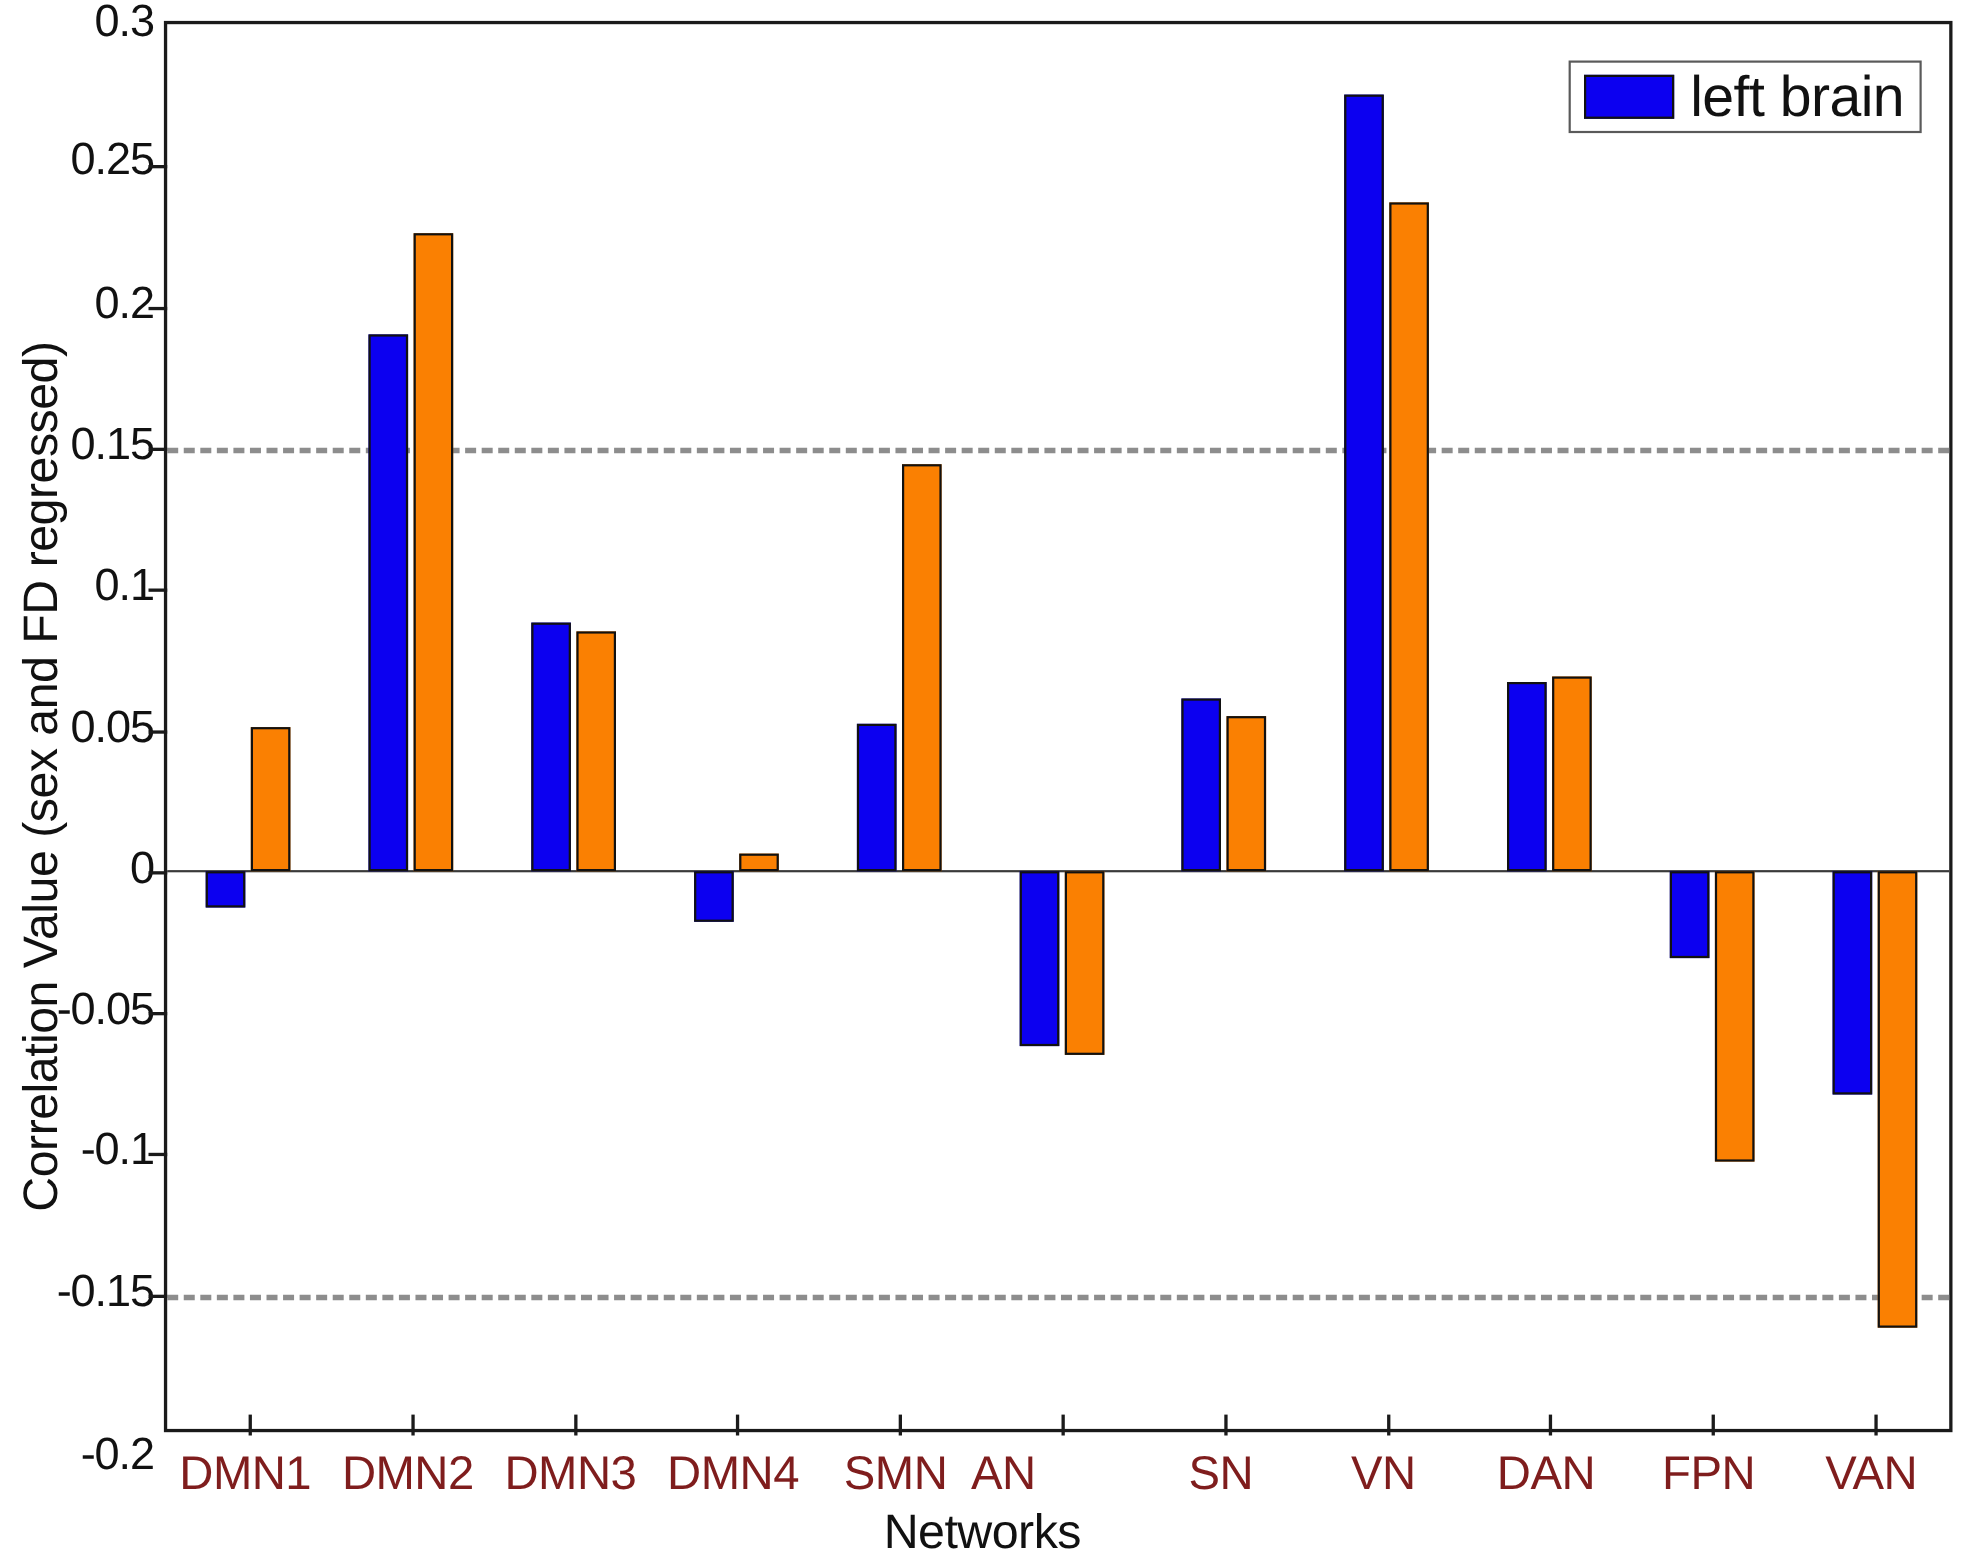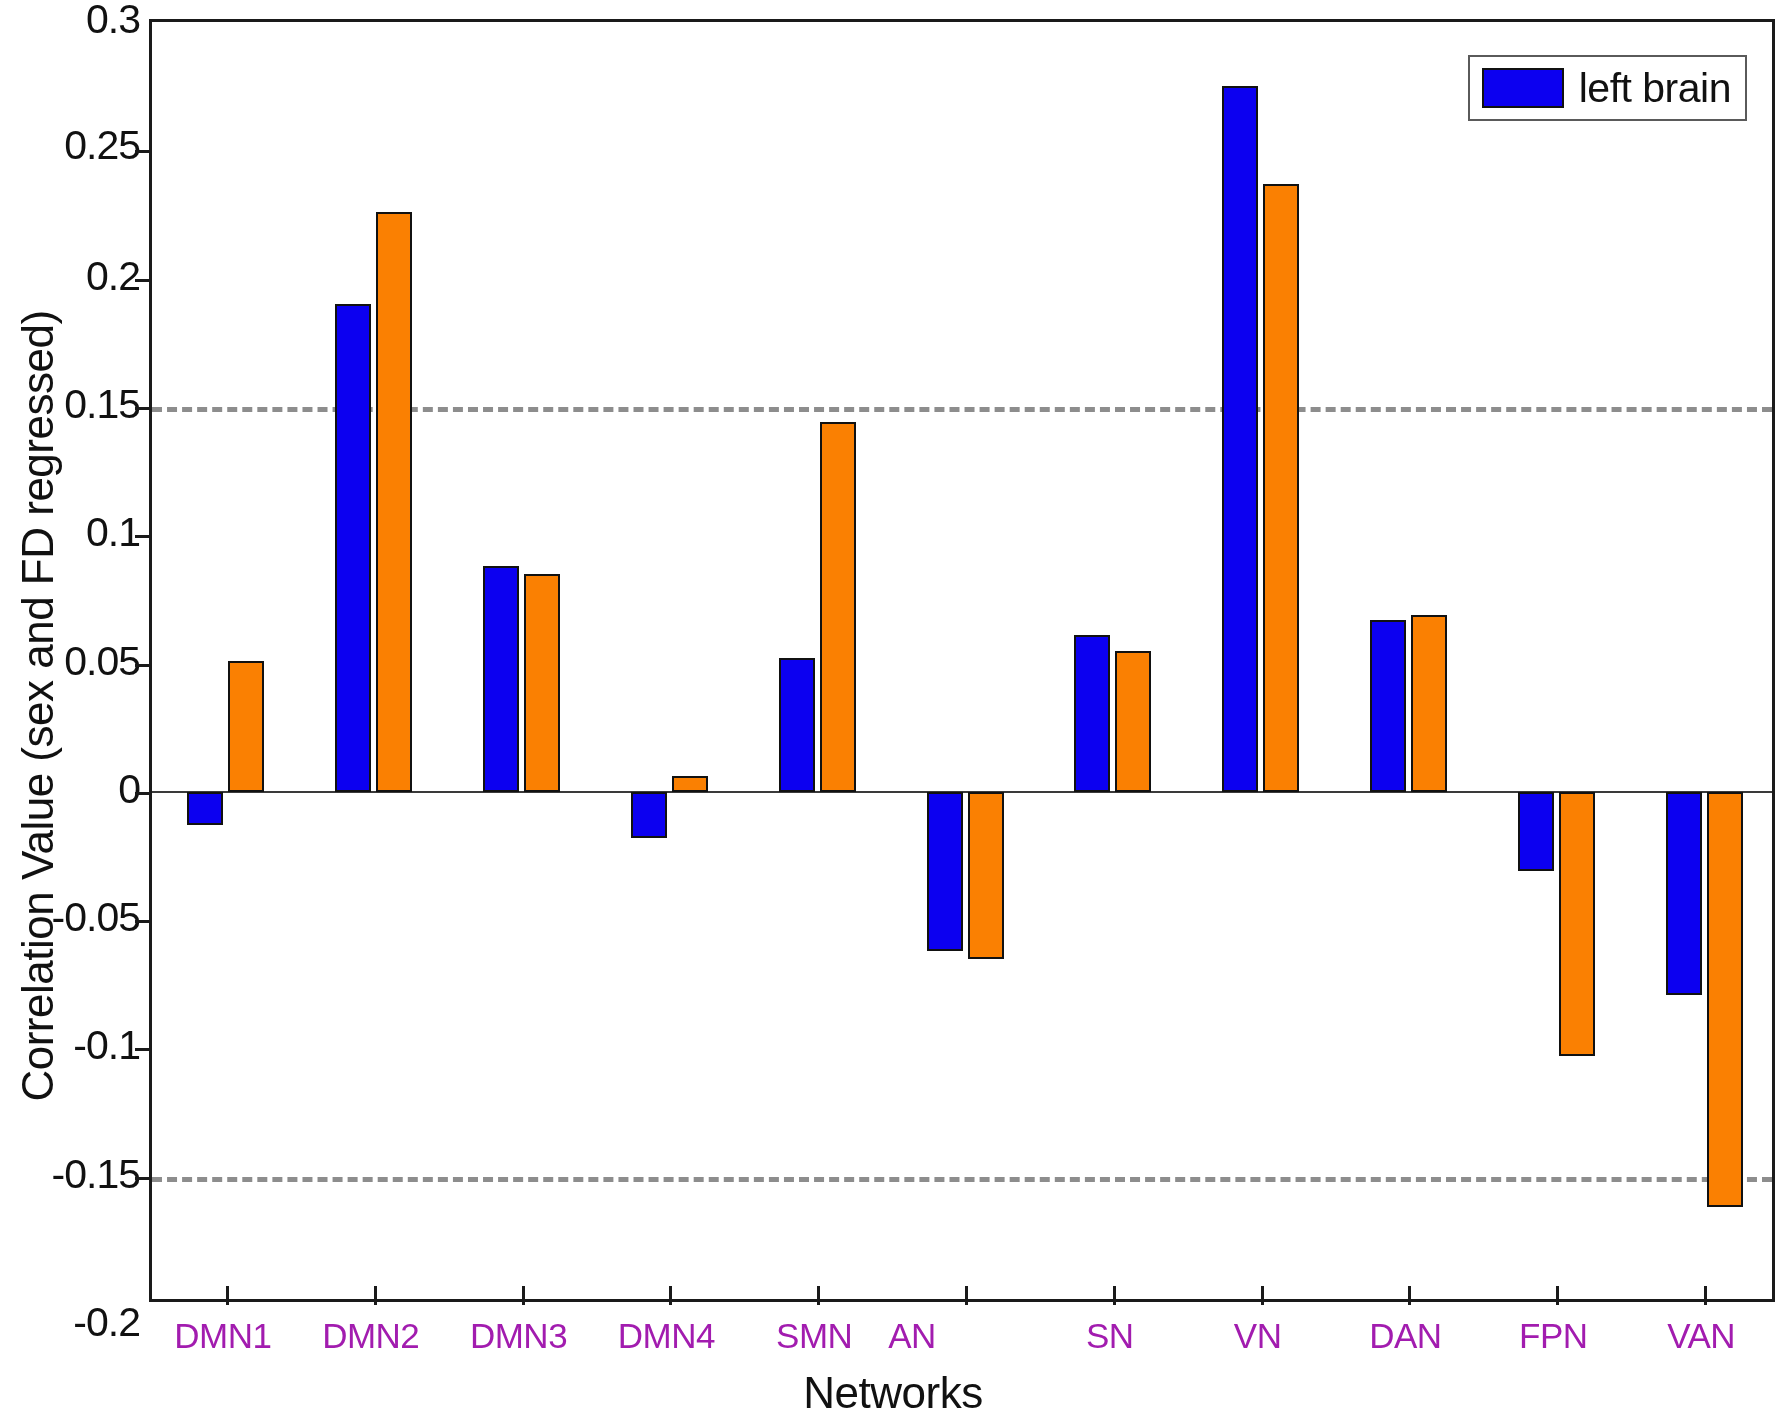--- a/index.html
+++ b/index.html
@@ -37,40 +37,40 @@
     position:absolute;left:-6px;top:706px;
     transform:translate(-50%,-50%) rotate(-90deg);
     transform-origin:center center;
     font-size:44px;color:#111;white-space:nowrap;letter-spacing:-0.5px;
   }
   #y-axis-title-wrap{position:absolute;left:44px;top:0;width:2px;height:1412px;}
 
   
   .xtick{position:absolute;top:0;width:0;height:19px;border-left:3px solid #1a1a1a;}
   .xcat{
-    position:absolute;top:1316px;font-size:35px;color:#a21caf;
+    position:absolute;top:1316px;font-size:43px;color:#7f1d1d;
     transform:translateX(-50%);white-space:nowrap;letter-spacing:-0.5px;
   }
   #x-axis-title{
     position:absolute;top:1368px;left:893px;transform:translateX(-50%);
     font-size:44px;color:#111;white-space:nowrap;letter-spacing:-0.5px;
   }
 
   
   #legend{
     position:absolute;right:25px;top:33px;
     border:2px solid #5a5a5a;background:#fff;
     padding:11px 14px 11px 12px;
     display:flex;flex-direction:column;gap:7px;
   }
   .legend-row{display:flex;align-items:center;gap:15px;}
   .legend-swatch{width:82px;height:40px;border:2px solid #111;box-sizing:border-box;}
   .legend-swatch.left{background:#0c00f0;}
   .legend-swatch.right{background:#fa8002;}
-  .legend-text{font-size:41px;color:#111;line-height:40px;white-space:nowrap;letter-spacing:-0.5px;}
+  .legend-text{font-size:52px;color:#111;line-height:40px;white-space:nowrap;letter-spacing:-0.5px;}
 
   
   #bonf-annotation{
     position:absolute;font-size:41px;color:#111;white-space:nowrap;letter-spacing:-0.5px;
   }
 </style>
 </head>
 <body>
 
 <div id="fig">

